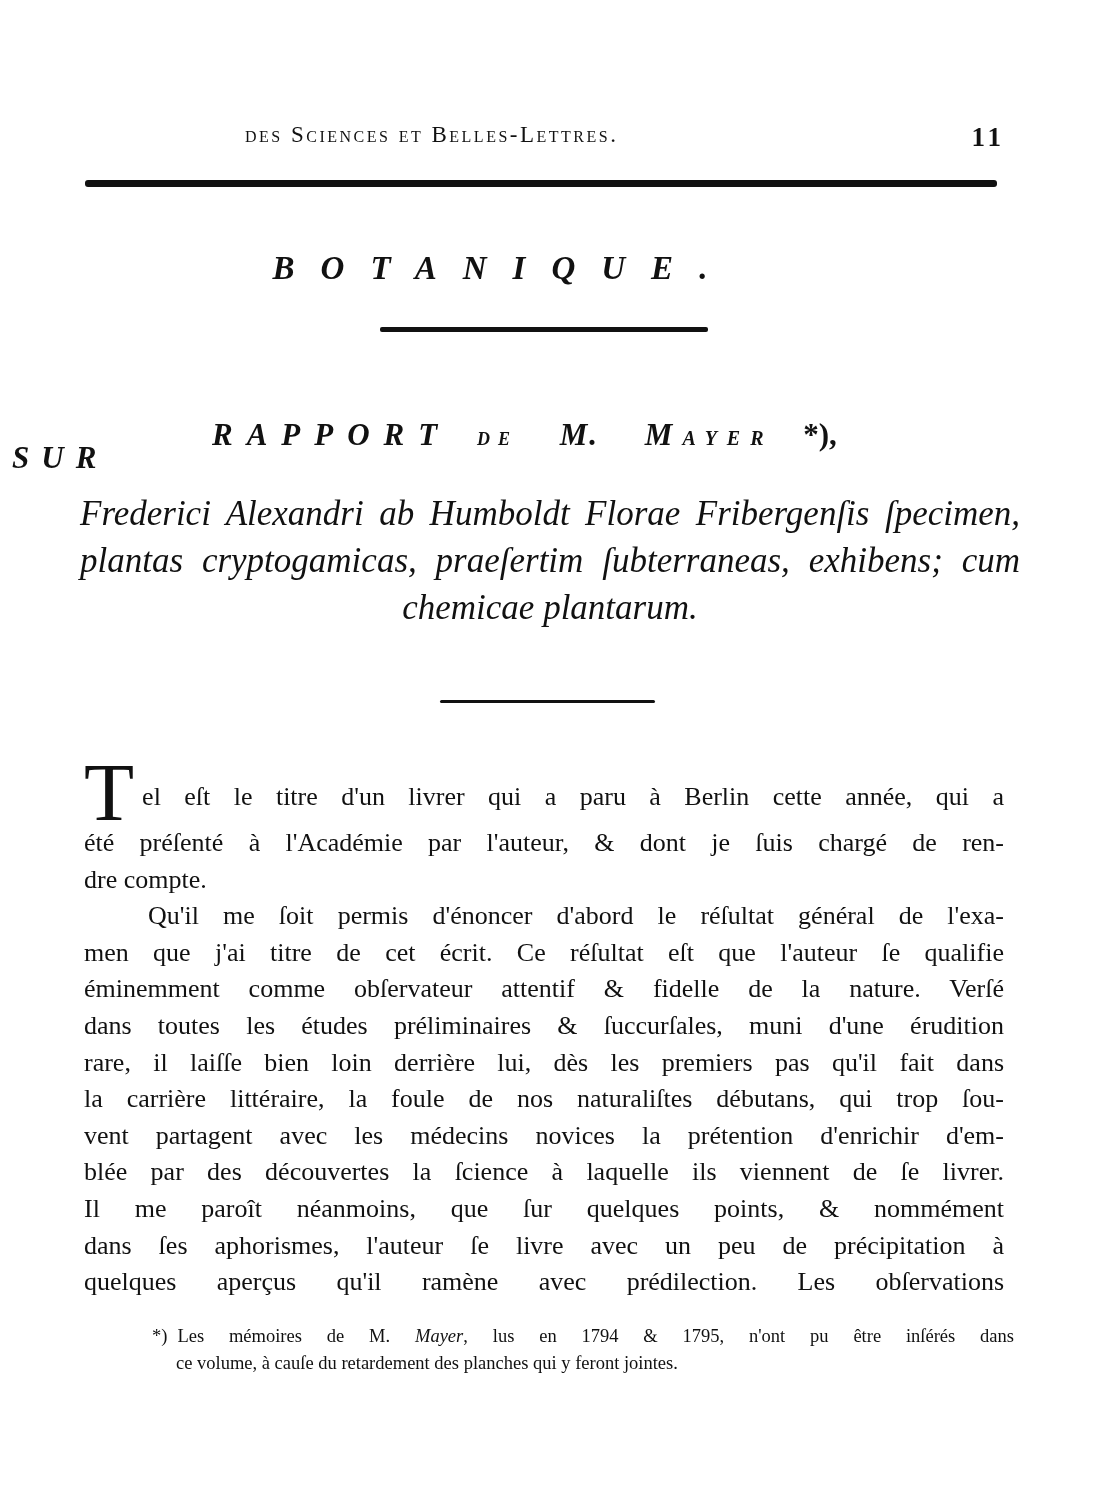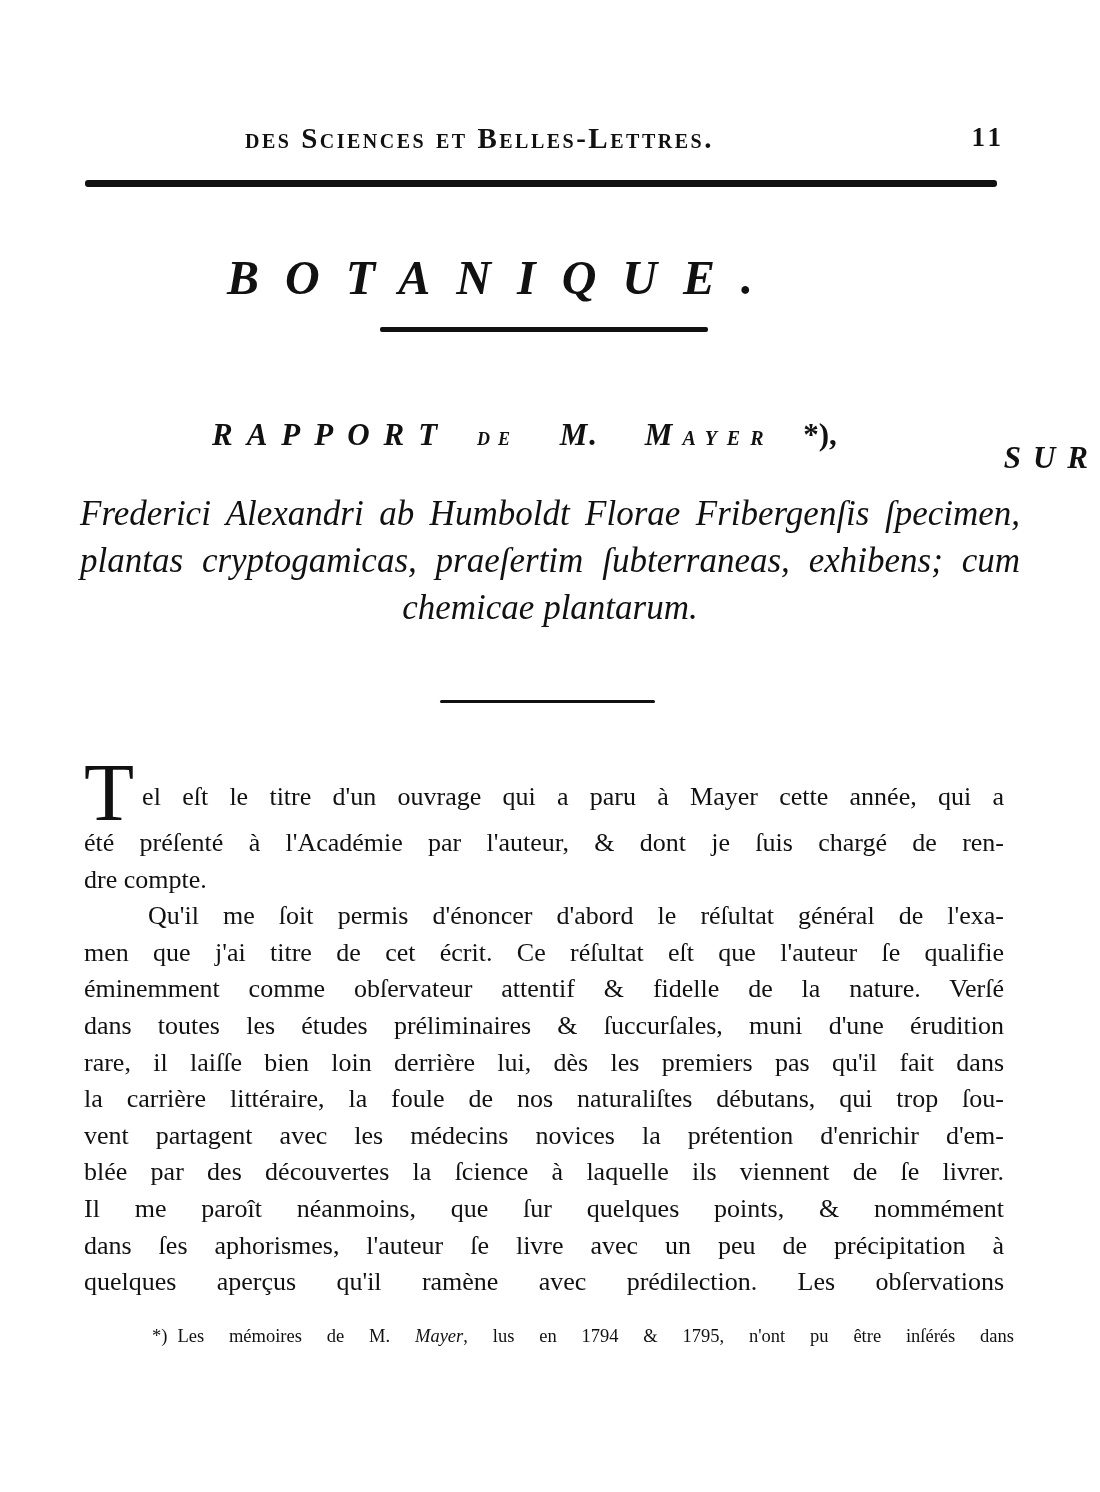--- a/index.html
+++ b/index.html
@@ -26,24 +26,24 @@
       position: absolute;
       top: 122px;
       left: 245px;
       width: 760px;
       height: 40px;
     }
     .running-title {
       position: absolute;
       left: 0;
       top: 0;
-      font-size: 29px;
+      font-size: 23px;
       letter-spacing: 2.5px;
       font-variant: small-caps;
-      font-weight: bold;
+      font-weight: normal;
       white-space: nowrap;
     }
     .page-number {
       position: absolute;
       right: 0;
       top: 0;
       font-size: 27px;
       font-weight: bold;
       letter-spacing: 4px;
     }
@@ -56,21 +56,21 @@
       background: #111111;
       border-radius: 3px;
     }
     
     .section-title {
       position: absolute;
       top: 250px;
       left: 0;
       width: 972px;
       text-align: center;
-      font-size: 48px;
+      font-size: 33px;
       font-style: italic;
       font-weight: bold;
       letter-spacing: 26px;
       padding-left: 34px;
       box-sizing: border-box;
     }
     .title-rule {
       position: absolute;
       top: 327px;
       left: 380px;
@@ -96,21 +96,21 @@
     .rp-de { font-size: 18px; letter-spacing: 8px; margin-left: 18px; }
     .rp-m { margin-left: 34px; letter-spacing: 2px; }
     .rp-mayer { margin-left: 38px; letter-spacing: 10px; }
     .rp-mayer .sc { font-size: 20px; letter-spacing: 10px; }
     .rp-note { margin-left: 22px; font-style: normal; }
     .sur-line {
       position: absolute;
       top: 440px;
       left: 0;
       width: 1100px;
-      text-align: right;
+      text-align: left;
       font-style: italic;
       font-weight: bold;
       font-size: 31px;
       letter-spacing: 12px;
       padding-left: 12px;
       box-sizing: border-box;
     }
     
     .work-title {
       position: absolute;
@@ -200,36 +200,37 @@
   <div class="work-title">
     <span class="wl justify">Frederici Alexandri ab Humboldt Florae Fribergenſis ſpecimen,</span>
     <span class="wl justify">plantas cryptogamicas, praeſertim ſubterraneas, exhibens; cum</span>
     <span class="wl">chemicae plantarum.</span>
   </div>
   <div class="mid-rule"></div>
 
   <div class="body-text">
     <div class="first-para">
       <span class="drop-cap">T</span>
-      <span class="line l1">el eſt le titre d'un ouvrage qui a paru à Mayer cette année, qui a</span>
+      <span class="line l1">el eſt le titre d'un livrer qui a paru à Berlin cette année, qui a</span>
       <span class="line l2">été préſenté à l'Académie par l'auteur, &amp; dont je ſuis chargé de ren-</span>
       <span class="line l3 last">dre compte.</span>
     </div>
     <div class="para">
       <span class="line indent">Qu'il me ſoit permis d'énoncer d'abord le réſultat général de l'exa-</span>
       <span class="line">men que j'ai titre de cet écrit. Ce réſultat eſt que l'auteur ſe qualifie</span>
       <span class="line">éminemment comme obſervateur attentif &amp; fidelle de la nature. Verſé</span>
       <span class="line">dans toutes les études préliminaires &amp; ſuccurſales, muni d'une érudition</span>
       <span class="line">rare, il laiſſe bien loin derrière lui, dès les premiers pas qu'il fait dans</span>
       <span class="line">la carrière littéraire, la foule de nos naturaliſtes débutans, qui trop ſou-</span>
       <span class="line">vent partagent avec les médecins novices la prétention d'enrichir d'em-</span>
       <span class="line">blée par des découvertes la ſcience à laquelle ils viennent de ſe livrer.</span>
       <span class="line">Il me paroît néanmoins, que ſur quelques points, &amp; nommément</span>
       <span class="line">dans ſes aphorismes, l'auteur ſe livre avec un peu de précipitation à</span>
       <span class="line">quelques aperçus qu'il ramène avec prédilection. Les obſervations</span>
     </div>
   </div>
 
   <div class="footnote">
     <span class="line justify"><span class="fn-mark">*)</span><span>Les mémoires de M. </span><i>Mayer</i><span>, lus en 1794 &amp; 1795, n'ont pu être inſérés dans</span></span>
+    <span class="line cont">ce volume, à cauſe du retardement des planches qui y feront jointes.</span>
   </div>
 
 </div>
 
 </body></html>

